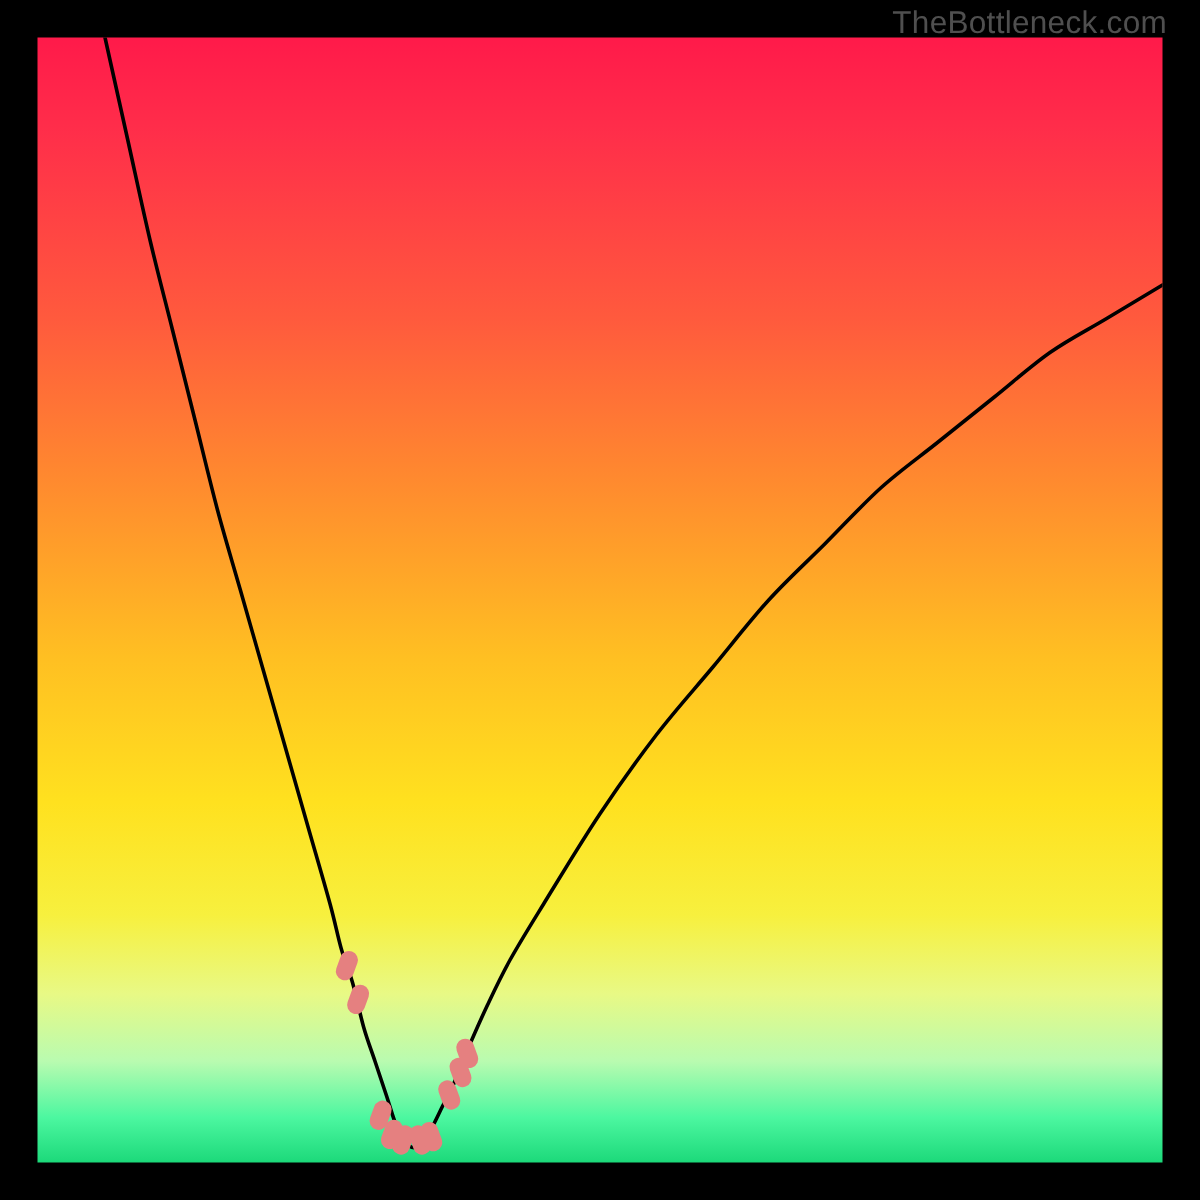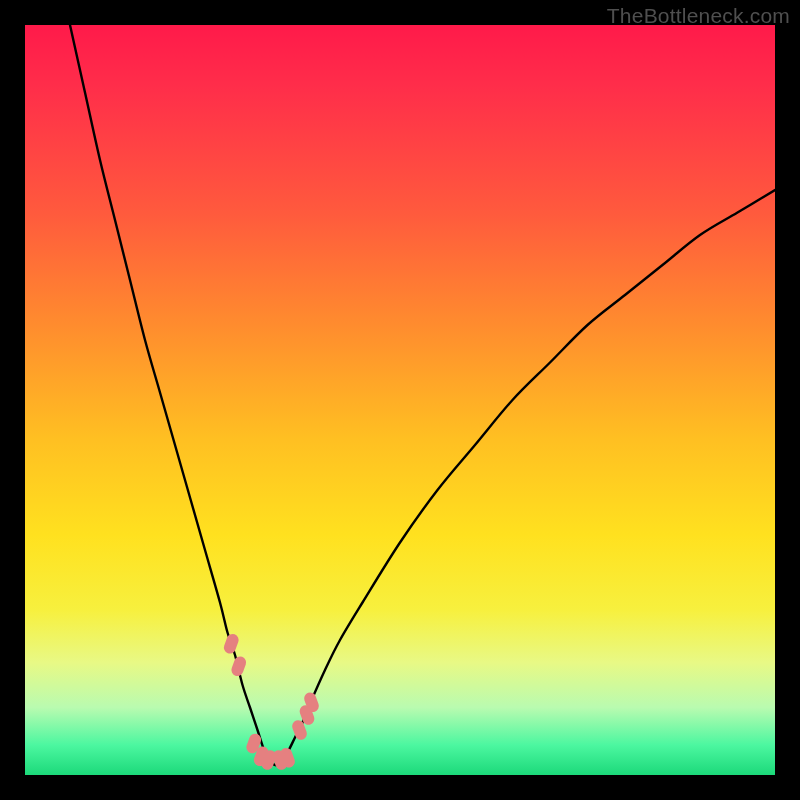--- a/index.html
+++ b/index.html
@@ -27,21 +27,21 @@
       #f7f03e 78%,
       #e8f985 85%,
       #b9fbb0 91%,
       #4cf7a0 96%,
       #1cd97a 100%
     );
   }
   .watermark {
     position: absolute;
     top: 4px;
-    right: 10px;
+    right: 22px;
     color: #4f4f4f;
     font-size: 21px;
     font-weight: 500;
     letter-spacing: 0.2px;
     user-select: none;
   }
   svg.plot {
     position: absolute;
     left: 0;
     top: 0;

